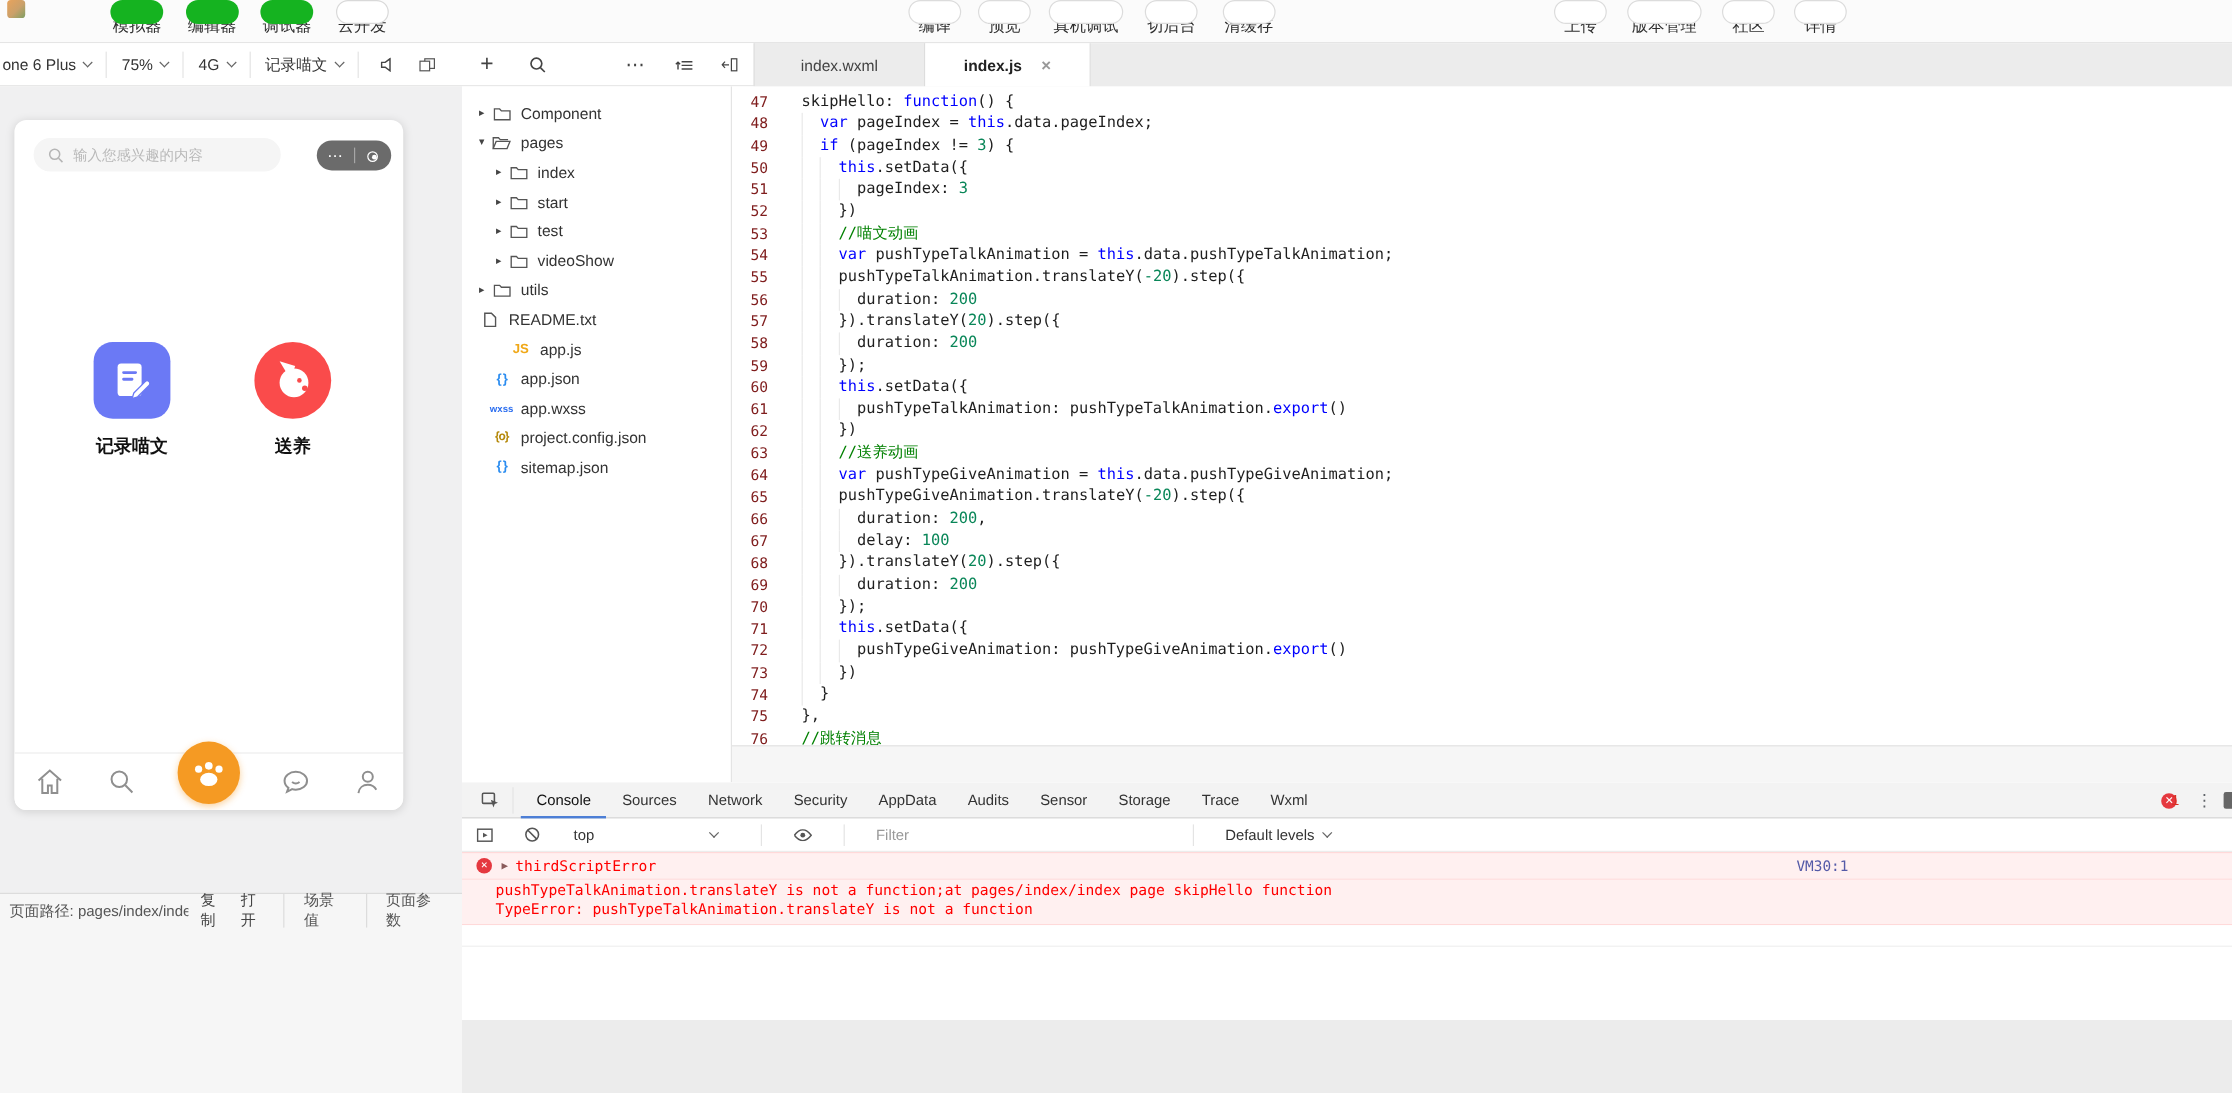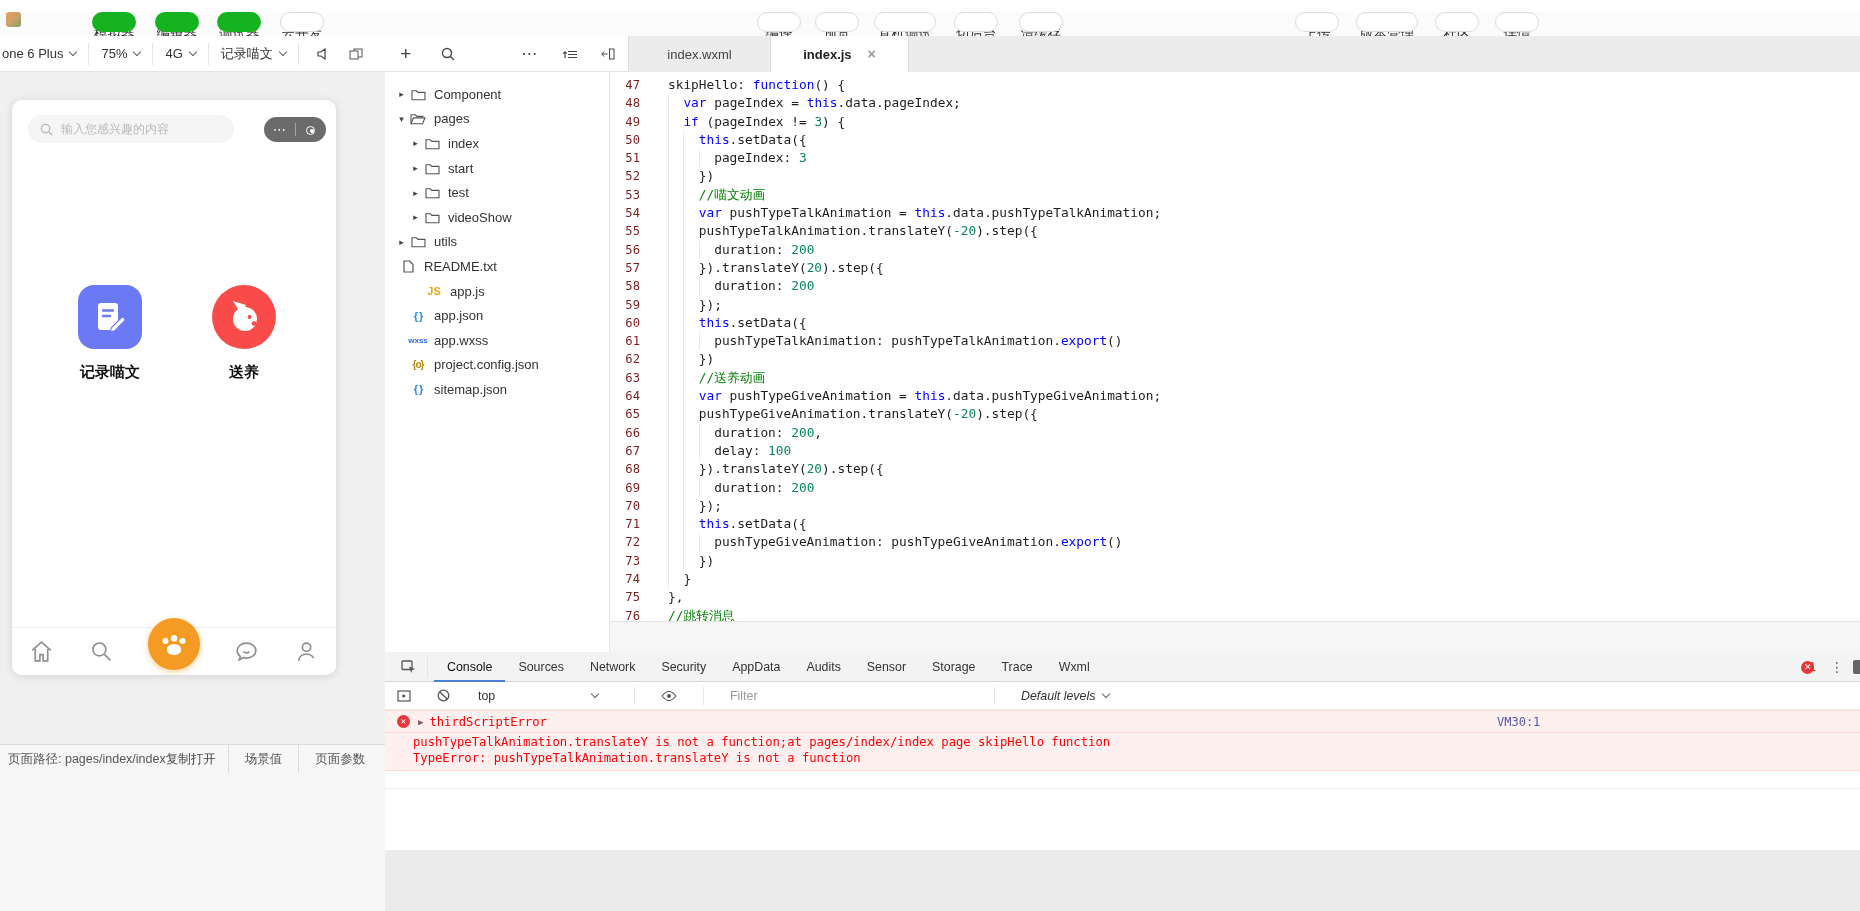--- a/index.html
+++ b/index.html
@@ -1,21 +1,21 @@
 <!DOCTYPE html>
 <html><head>
 <meta charset="utf-8">
 <style>
   html,body{margin:0;padding:0;background:#ddd;}
   *{box-sizing:border-box;}
   #win{position:relative;width:1860px;height:911px;background:#fff;overflow:hidden;
        font-family:"Liberation Sans","DejaVu Sans",sans-serif;color:#333;}
 
   
-  #tb1{position:absolute;left:0;top:12px;width:1860px;height:36px;background:#fbfbfb;border-bottom:1px solid #e5e5e5;}
+  #tb1{position:absolute;left:0;top:0;width:1860px;height:36px;background:#fbfbfb;border-bottom:1px solid #e5e5e5;}
   #avatar{position:absolute;left:6px;top:0;width:15px;height:15px;border-radius:3px;
           background:linear-gradient(135deg,#e8a35c,#caa06a 55%,#7f9f63);}
   .tb-group{position:absolute;top:0;height:36px;display:flex;align-items:flex-end;}
   #tb-left{left:94px;gap:22px;}
   #tb-mid{left:762px;gap:24px;}
   #tb-right{left:1300px;gap:26px;}
   .tb-item{position:relative;display:flex;justify-content:center;padding-bottom:5px;min-width:34px;cursor:pointer;}
   .tb-label{font-size:13.5px;color:#2e2e2e;white-space:nowrap;}
   .pill{position:absolute;top:-13px;left:50%;transform:translateX(-50%);height:20px;width:44px;border-radius:10px;}
   .pill.wide{width:62px;}
@@ -58,21 +58,21 @@
   #tile1{left:66px;} #tile1 .app-icon{background:#6b79f5;border-radius:16px;}
   #tile2{left:200px;} #tile2 .app-icon{background:#fa4b4b;border-radius:50%;}
   #navbar{position:absolute;left:0;bottom:0;width:100%;height:48px;border-top:1px solid #ededed;background:#fff;
           display:flex;align-items:center;justify-content:space-around;}
   .nav-ic{width:26px;height:26px;display:flex;align-items:center;justify-content:center;cursor:pointer;}
   #paw-btn{width:52px;height:52px;border-radius:50%;background:#f59a23;display:flex;align-items:center;justify-content:center;
            margin-top:-16px;box-shadow:0 2px 6px rgba(245,154,35,.45);cursor:pointer;}
   #sim-footer{position:absolute;left:0;top:672px;width:100%;height:167px;background:#f6f6f6;border-top:1px solid #dcdcdc;}
   #sim-footer .row{height:28px;display:flex;align-items:center;font-size:12.5px;color:#555;}
   #sim-footer .cell{height:100%;display:flex;align-items:center;padding:0 16px;border-left:1px solid #dcdcdc;}
-  #sim-footer .lnk{cursor:pointer;color:#444;}
+  #sim-footer .lnk{margin-left:10px;cursor:pointer;color:#444;}
   #path-label{margin-left:8px;white-space:nowrap;overflow:hidden;}
 
   
   #tree{position:absolute;left:385px;top:72px;width:225px;height:580px;background:#fff;border-right:1px solid #e4e4e4;
         padding-top:10px;overflow:hidden;}
   .tree-row{height:24.6px;display:flex;align-items:center;font-size:13px;color:#333;cursor:pointer;white-space:nowrap;}
   .tree-arrow{width:13px;font-size:9px;color:#444;text-align:center;flex:none;}
   .tree-icon{width:20px;display:flex;align-items:center;justify-content:center;margin-right:6px;flex:none;}
   .fi-js{color:#f0a818;font-size:11px;font-weight:bold;}
   .fi-json{color:#2a8cf0;font-size:11px;font-weight:bold;letter-spacing:-1px;}
@@ -105,21 +105,21 @@
              text-align:center;display:inline-block;}
   #err-count{color:#d93025;font-size:12px;margin-left:-9px;}
   #kebab{color:#5f6368;font-size:14px;cursor:pointer;}
   #edge-ic{position:absolute;right:-5px;top:8px;width:12px;height:14px;background:#666;border-radius:2px;}
   #cfilter{height:28px;border-bottom:1px solid #ececec;display:flex;align-items:center;gap:14px;}
   #cfilter .ic{margin-left:12px;display:flex;align-items:center;cursor:pointer;}
   #ctx-select{display:flex;align-items:center;font-size:12.4px;color:#333;margin-left:14px;width:130px;cursor:pointer;}
   #ctx-select .chev{margin-left:auto;margin-right:10px;}
   #filter-input{border:none;outline:none;font-size:12.4px;color:#333;width:240px;margin-left:10px;background:transparent;}
   #filter-input::placeholder{color:#999;}
-  #levels{display:flex;align-items:center;font-size:12.4px;color:#333;margin-left:12px;cursor:pointer;font-style:italic;}
+  #levels{display:flex;align-items:center;font-size:12.4px;color:#333;margin-left:12px;cursor:pointer;}
   .cfdiv{width:1px;height:18px;background:#e4e4e4;margin-left:12px;}
   #cerrors{font-family:"DejaVu Sans Mono","Liberation Mono",monospace;font-size:12.2px;color:#f00;}
   #err-row1{background:#fff0f0;border-top:1px solid #ffd9d9;height:22px;display:flex;align-items:center;position:relative;}
   #err-row1 .disc{color:#8a5a5a;font-size:9px;margin:0 6px 0 8px;cursor:pointer;}
   #err-src{position:absolute;left:1112px;color:#545aa7;font-size:12px;cursor:pointer;}
   #err-row2{background:#fff0f0;border-top:1px solid #ffd9d9;border-bottom:1px solid #ffd9d9;padding:2px 0 4px 28px;line-height:15.6px;}
   #c-empty{height:18px;border-bottom:1px solid #efefef;background:#fff;}
   #c-rest{position:absolute;left:0;bottom:0;width:100%;top:198px;background:#ececec;}
 </style>
 </head>

